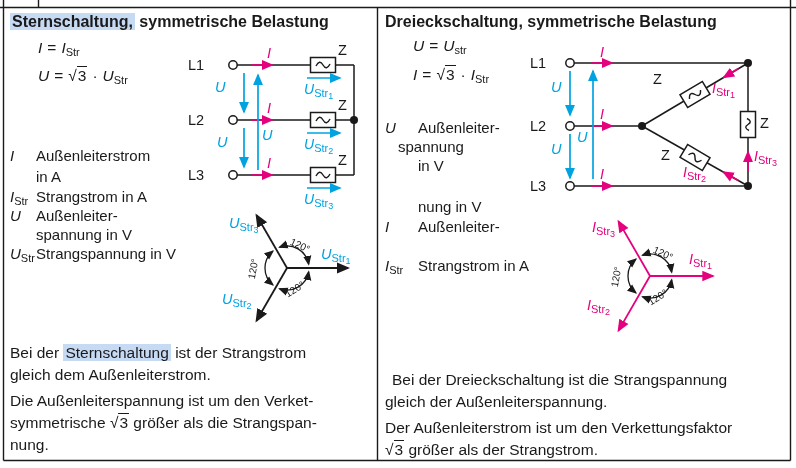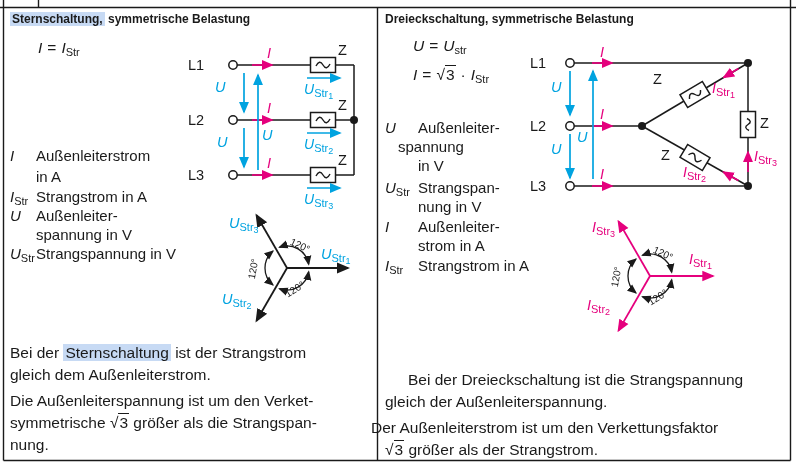--- a/index.html
+++ b/index.html
@@ -3,21 +3,21 @@
 <meta charset="utf-8">
 <style>
   :root{ --cyan:#00A3E0; --mag:#E5007D; --hl:#C7DAF4; --ink:#1a1a1a; }
   html,body{margin:0;padding:0;background:#fff;}
   .page{position:relative;width:796px;height:468px;background:#fff;overflow:hidden;
         font-family:"Liberation Sans","DejaVu Sans",sans-serif;color:var(--ink);}
   .abs{position:absolute;white-space:nowrap;line-height:1.15;}
   svg.art{position:absolute;left:0;top:0;}
   .stroke-k{stroke:var(--ink);} .stroke-c{stroke:var(--cyan);} .stroke-m{stroke:var(--mag);}
   .fill-k{fill:var(--ink);} .fill-c{fill:var(--cyan);} .fill-m{fill:var(--mag);}
-  .title{font-weight:bold;font-size:12px;}
+  .title{font-weight:bold;font-size:16px;}
   .hl{background:var(--hl);padding:0 2px;}
   .formula{font-size:15.5px;margin-left:28px;}
   .formula .eq,.formula .dot{margin:0 5px;}
   i{font-style:italic;}
   sub{font-size:11px;vertical-align:-3px;font-style:normal;line-height:0;}
   sub.s2{font-size:9px;vertical-align:-5px;}
   .legend-row{font-size:15px;}
   .symbox{display:inline-block;width:26px;}
   .symbox.w2{width:33px;}
   .body-line{font-size:15.5px;}
@@ -167,20 +167,23 @@
     </g>
   </svg>
 
   <div class="abs title" style="left:10px;top:13px">
     <span class="hl">Sternschaltung,</span><span> symmetrische Belastung</span>
   </div>
 
   <div class="abs formula" style="left:10px;top:39px">
     <i>I</i><span class="eq">=</span><i>I</i><sub>Str</sub>
   </div>
+  <div class="abs formula" style="left:10px;top:67px">
+    <i>U</i><span class="eq">=</span><span class="sqrt"><span>√</span><span class="rad">3</span></span><span class="dot">·</span><i>U</i><sub>Str</sub>
+  </div>
 
   <div class="abs legend-row" style="left:10px;top:147px">
     <span class="symbox"><i>I</i><sub></sub></span><span>Außenleiterstrom</span>
   </div>
   <div class="abs legend-row" style="left:10px;top:168px">
     <span class="symbox"></span><span>in A</span>
   </div>
   <div class="abs legend-row" style="left:10px;top:188px">
     <span class="symbox"><i>I</i><sub>Str</sub></span><span>Strangstrom in A</span>
   </div>
@@ -238,31 +241,25 @@
 
   <div class="abs legend-row" style="left:385px;top:119px">
     <span class="symbox w2"><i>U</i><sub></sub></span><span>Außenleiter-</span>
   </div>
   <div class="abs legend-row" style="left:365px;top:138px">
     <span class="symbox w2"></span><span>spannung</span>
   </div>
   <div class="abs legend-row" style="left:385px;top:157px">
     <span class="symbox w2"></span><span>in V</span>
   </div>
-  <div class="abs legend-row" style="left:385px;top:179px">
-    <span class="symbox w2"><i>U</i><sub>Str</sub></span><span>Strangspan-</span>
-  </div>
   <div class="abs legend-row" style="left:385px;top:198px">
     <span class="symbox w2"></span><span>nung in V</span>
   </div>
   <div class="abs legend-row" style="left:385px;top:218px">
     <span class="symbox w2"><i>I</i><sub></sub></span><span>Außenleiter-</span>
-  </div>
-  <div class="abs legend-row" style="left:385px;top:237px">
-    <span class="symbox w2"></span><span>strom in A</span>
   </div>
   <div class="abs legend-row" style="left:385px;top:257px">
     <span class="symbox w2"><i>I</i><sub>Str</sub></span><span>Strangstrom in A</span>
   </div>
 
   <span class="abs clbl" style="left:530px;top:55px">L1</span>
   <span class="abs clbl" style="left:530px;top:118px">L2</span>
   <span class="abs clbl" style="left:530px;top:178px">L3</span>
   <span class="abs clbl" style="left:653px;top:71px">Z</span>
   <span class="abs clbl" style="left:661px;top:147px">Z</span>
@@ -277,20 +274,20 @@
   <span class="abs vstr mag" style="left:683px;top:164px"><i>I</i><sub>Str</sub><sub class="s2">2</sub></span>
   <span class="abs vstr mag" style="left:754px;top:148px"><i>I</i><sub>Str</sub><sub class="s2">3</sub></span>
 
   <span class="abs clbl mag" style="left:592px;top:219px"><i>I</i><sub>Str</sub><sub class="s2">3</sub></span>
   <span class="abs clbl mag" style="left:689px;top:251px"><i>I</i><sub>Str</sub><sub class="s2">1</sub></span>
   <span class="abs clbl mag" style="left:587px;top:297px"><i>I</i><sub>Str</sub><sub class="s2">2</sub></span>
   <span class="abs ang" style="left:656px;top:244px;transform:rotate(25deg)">120°</span>
   <span class="abs ang" style="left:609px;top:286px;transform:rotate(-80deg)">120°</span>
   <span class="abs ang" style="left:646px;top:298px;transform:rotate(-32deg)">120°</span>
 
-  <div class="abs body-line" style="left:408px;top:371px">Bei der Dreieckschaltung ist die Strangspannung</div>
+  <div class="abs body-line" style="left:392px;top:371px">Bei der Dreieckschaltung ist die Strangspannung</div>
   <div class="abs body-line" style="left:385px;top:393px">gleich der Außenleiterspannung.</div>
-  <div class="abs body-line" style="left:371px;top:419px">Der Außenleiterstrom ist um den Verkettungsfaktor</div>
+  <div class="abs body-line" style="left:385px;top:419px">Der Außenleiterstrom ist um den Verkettungsfaktor</div>
   <div class="abs body-line" style="left:385px;top:441px">
     <span class="sqrt"><span>√</span><span class="rad">3</span></span><span> größer als der Strangstrom.</span>
   </div>
 
 </div>
 
 </body></html>

